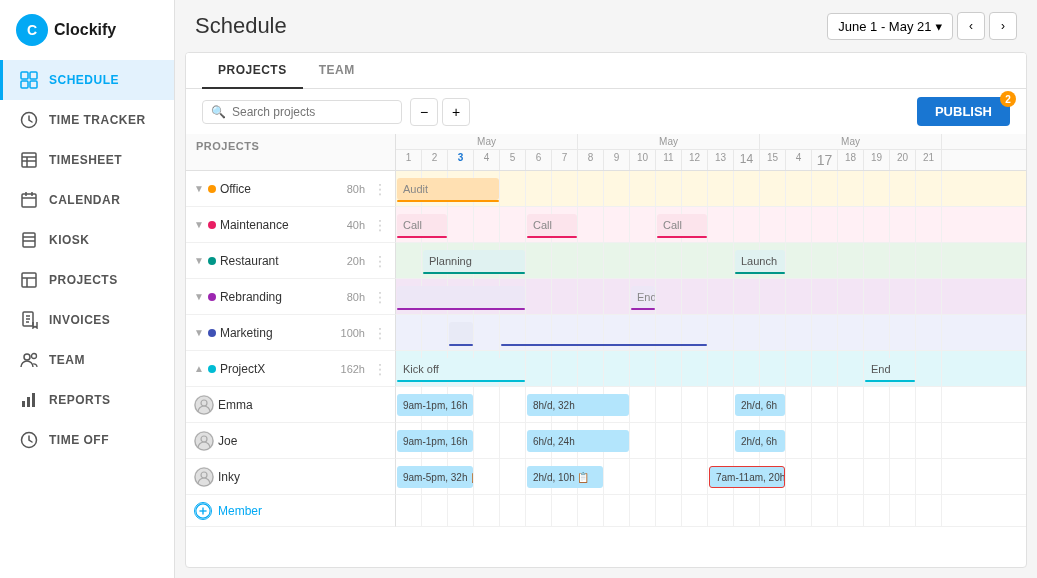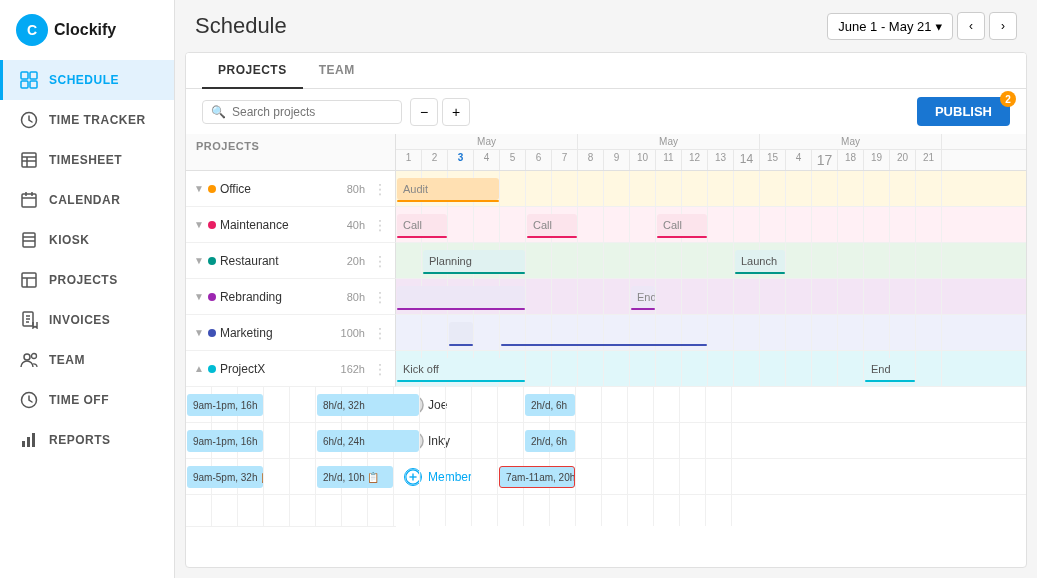--- a/index.html
+++ b/index.html
@@ -387,35 +387,35 @@
             <path d="M1 16c0-3.3 2.7-6 6-6s6 2.7 6 6" stroke="currentColor" stroke-width="1.5"></path>
             <circle cx="14" cy="5" r="2.5" stroke="currentColor" stroke-width="1.3"></circle>
             <path d="M13 13c1.5-0.5 4 0.5 4 3" stroke="currentColor" stroke-width="1.3"></path>
           </svg>
         </span>
         <span>TEAM</span>
       </div>
       <div class="nav-item">
         <span class="nav-icon">
           <svg width="18" height="18" viewBox="0 0 18 18" fill="none">
-            <circle cx="9" cy="9" r="7.5" stroke="currentColor" stroke-width="1.5"></circle>
-            <polyline points="9,5 9,9 12,11" stroke="currentColor" stroke-width="1.5" stroke-linecap="round"></polyline>
-          </svg>
-        </span>
-        <span>TIME OFF</span>
-      </div>
-      <div class="nav-item">
-        <span class="nav-icon">
-          <svg width="18" height="18" viewBox="0 0 18 18" fill="none">
             <rect x="2" y="10" width="3" height="6" fill="currentColor"></rect>
             <rect x="7" y="6" width="3" height="10" fill="currentColor"></rect>
             <rect x="12" y="2" width="3" height="14" fill="currentColor"></rect>
           </svg>
         </span>
         <span>REPORTS</span>
+      </div>
+      <div class="nav-item">
+        <span class="nav-icon">
+          <svg width="18" height="18" viewBox="0 0 18 18" fill="none">
+            <circle cx="9" cy="9" r="7.5" stroke="currentColor" stroke-width="1.5"></circle>
+            <polyline points="9,5 9,9 12,11" stroke="currentColor" stroke-width="1.5" stroke-linecap="round"></polyline>
+          </svg>
+        </span>
+        <span>TIME OFF</span>
       </div>
     </nav>
 </div>
 
 <div id="main">
   <div class="main-header">
     <h1 class="page-title">Schedule</h1>
     <div class="date-nav">
       <button class="date-range-btn">
         <span>June 1 - May 21</span>
@@ -691,57 +691,29 @@
               <div style="width: 26px; height: 100%; border-right: 1px solid rgb(240, 240, 240); flex-shrink: 0;"></div>
               <div style="width: 26px; height: 100%; border-right: 1px solid rgb(240, 240, 240); flex-shrink: 0;"></div>
               <div style="width: 26px; height: 100%; border-right: 1px solid rgb(240, 240, 240); flex-shrink: 0;"></div>
               <div style="width: 26px; height: 100%; border-right: 1px solid rgb(240, 240, 240); flex-shrink: 0;"></div>
             </div>
             <div class="gantt-bar" style="position: absolute; left: 1px; width: 128px; height: 22px; top: 7px; background: rgb(224, 247, 250); border-radius: 3px; display: flex; align-items: center; padding: 0px 6px; font-size: 11px; font-weight: 500; color: rgb(85, 85, 85); white-space: nowrap; overflow: hidden; z-index: 2;">Kick off</div>
             <div style="position: absolute; left: 1px; width: 128px; height: 2px; bottom: 4px; background: rgb(0, 188, 212); z-index: 3; border-radius: 1px;"></div>
             <div class="gantt-bar" style="position: absolute; left: 469px; width: 50px; height: 22px; top: 7px; background: rgb(224, 247, 250); border-radius: 3px; display: flex; align-items: center; padding: 0px 6px; font-size: 11px; font-weight: 500; color: rgb(85, 85, 85); white-space: nowrap; overflow: hidden; z-index: 2;">End</div>
             <div style="position: absolute; left: 469px; width: 50px; height: 2px; bottom: 4px; background: rgb(0, 188, 212); z-index: 3; border-radius: 1px;"></div>
           </div>
-          <div style="border-bottom: 1px solid rgb(240, 240, 240); position: relative; min-height: 36px; background: rgb(255, 255, 255);">
-            <div style="display: flex; height: 100%; position: absolute; top: 0px; left: 0px;">
-              <div style="width: 26px; height: 100%; border-right: 1px solid rgb(240, 240, 240); flex-shrink: 0;"></div>
-              <div style="width: 26px; height: 100%; border-right: 1px solid rgb(240, 240, 240); flex-shrink: 0;"></div>
-              <div style="width: 26px; height: 100%; border-right: 1px solid rgb(240, 240, 240); flex-shrink: 0;"></div>
-              <div style="width: 26px; height: 100%; border-right: 1px solid rgb(240, 240, 240); flex-shrink: 0;"></div>
-              <div style="width: 26px; height: 100%; border-right: 1px solid rgb(240, 240, 240); flex-shrink: 0;"></div>
-              <div style="width: 26px; height: 100%; border-right: 1px solid rgb(240, 240, 240); flex-shrink: 0;"></div>
-              <div style="width: 26px; height: 100%; border-right: 1px solid rgb(240, 240, 240); flex-shrink: 0;"></div>
-              <div style="width: 26px; height: 100%; border-right: 1px solid rgb(240, 240, 240); flex-shrink: 0;"></div>
-              <div style="width: 26px; height: 100%; border-right: 1px solid rgb(240, 240, 240); flex-shrink: 0;"></div>
-              <div style="width: 26px; height: 100%; border-right: 1px solid rgb(240, 240, 240); flex-shrink: 0;"></div>
-              <div style="width: 26px; height: 100%; border-right: 1px solid rgb(240, 240, 240); flex-shrink: 0;"></div>
-              <div style="width: 26px; height: 100%; border-right: 1px solid rgb(240, 240, 240); flex-shrink: 0;"></div>
-              <div style="width: 26px; height: 100%; border-right: 1px solid rgb(240, 240, 240); flex-shrink: 0;"></div>
-              <div style="width: 26px; height: 100%; border-right: 1px solid rgb(240, 240, 240); flex-shrink: 0;"></div>
-              <div style="width: 26px; height: 100%; border-right: 1px solid rgb(240, 240, 240); flex-shrink: 0;"></div>
-              <div style="width: 26px; height: 100%; border-right: 1px solid rgb(240, 240, 240); flex-shrink: 0;"></div>
-              <div style="width: 26px; height: 100%; border-right: 1px solid rgb(240, 240, 240); flex-shrink: 0;"></div>
-              <div style="width: 26px; height: 100%; border-right: 1px solid rgb(240, 240, 240); flex-shrink: 0;"></div>
-              <div style="width: 26px; height: 100%; border-right: 1px solid rgb(240, 240, 240); flex-shrink: 0;"></div>
-              <div style="width: 26px; height: 100%; border-right: 1px solid rgb(240, 240, 240); flex-shrink: 0;"></div>
-              <div style="width: 26px; height: 100%; border-right: 1px solid rgb(240, 240, 240); flex-shrink: 0;"></div>
-            </div>
-            <div style="position: absolute; left: 1px; width: 76px; height: 22px; top: 7px; background: rgb(179, 229, 252); border-radius: 3px; display: flex; align-items: center; padding: 0px 6px; font-size: 10px; font-weight: 500; color: rgb(68, 68, 68); white-space: nowrap; overflow: hidden; z-index: 2;">9am-1pm, 16h</div>
-            <div style="position: absolute; left: 131px; width: 102px; height: 22px; top: 7px; background: rgb(179, 229, 252); border-radius: 3px; display: flex; align-items: center; padding: 0px 6px; font-size: 10px; font-weight: 500; color: rgb(68, 68, 68); white-space: nowrap; overflow: hidden; z-index: 2;">8h/d, 32h</div>
-            <div style="position: absolute; left: 339px; width: 50px; height: 22px; top: 7px; background: rgb(179, 229, 252); border-radius: 3px; display: flex; align-items: center; padding: 0px 6px; font-size: 10px; font-weight: 500; color: rgb(68, 68, 68); white-space: nowrap; overflow: hidden; z-index: 2;">2h/d, 6h</div>
-          </div>
           <div class="row-left">
             <div class="member-avatar">
               <svg width="20" height="20" viewBox="0 0 20 20" fill="none">
                 <circle cx="10" cy="10" r="9" stroke="#aaa" stroke-width="1.2"></circle>
                 <circle cx="10" cy="8" r="3" stroke="#aaa" stroke-width="1.2"></circle>
                 <path d="M4 17c0-3.3 2.7-6 6-6s6 2.7 6 6" stroke="#aaa" stroke-width="1.2"></path>
               </svg>
             </div>
-            <span class="project-name">Joe</span>
+            <span class="project-name">Emma</span>
           </div>
           <div style="border-bottom: 1px solid rgb(240, 240, 240); position: relative; min-height: 36px; background: rgb(255, 255, 255);">
             <div style="display: flex; height: 100%; position: absolute; top: 0px; left: 0px;">
               <div style="width: 26px; height: 100%; border-right: 1px solid rgb(240, 240, 240); flex-shrink: 0;"></div>
               <div style="width: 26px; height: 100%; border-right: 1px solid rgb(240, 240, 240); flex-shrink: 0;"></div>
               <div style="width: 26px; height: 100%; border-right: 1px solid rgb(240, 240, 240); flex-shrink: 0;"></div>
               <div style="width: 26px; height: 100%; border-right: 1px solid rgb(240, 240, 240); flex-shrink: 0;"></div>
               <div style="width: 26px; height: 100%; border-right: 1px solid rgb(240, 240, 240); flex-shrink: 0;"></div>
               <div style="width: 26px; height: 100%; border-right: 1px solid rgb(240, 240, 240); flex-shrink: 0;"></div>
               <div style="width: 26px; height: 100%; border-right: 1px solid rgb(240, 240, 240); flex-shrink: 0;"></div>
@@ -754,31 +726,69 @@
               <div style="width: 26px; height: 100%; border-right: 1px solid rgb(240, 240, 240); flex-shrink: 0;"></div>
               <div style="width: 26px; height: 100%; border-right: 1px solid rgb(240, 240, 240); flex-shrink: 0;"></div>
               <div style="width: 26px; height: 100%; border-right: 1px solid rgb(240, 240, 240); flex-shrink: 0;"></div>
               <div style="width: 26px; height: 100%; border-right: 1px solid rgb(240, 240, 240); flex-shrink: 0;"></div>
               <div style="width: 26px; height: 100%; border-right: 1px solid rgb(240, 240, 240); flex-shrink: 0;"></div>
               <div style="width: 26px; height: 100%; border-right: 1px solid rgb(240, 240, 240); flex-shrink: 0;"></div>
               <div style="width: 26px; height: 100%; border-right: 1px solid rgb(240, 240, 240); flex-shrink: 0;"></div>
               <div style="width: 26px; height: 100%; border-right: 1px solid rgb(240, 240, 240); flex-shrink: 0;"></div>
             </div>
             <div style="position: absolute; left: 1px; width: 76px; height: 22px; top: 7px; background: rgb(179, 229, 252); border-radius: 3px; display: flex; align-items: center; padding: 0px 6px; font-size: 10px; font-weight: 500; color: rgb(68, 68, 68); white-space: nowrap; overflow: hidden; z-index: 2;">9am-1pm, 16h</div>
-            <div style="position: absolute; left: 131px; width: 102px; height: 22px; top: 7px; background: rgb(179, 229, 252); border-radius: 3px; display: flex; align-items: center; padding: 0px 6px; font-size: 10px; font-weight: 500; color: rgb(68, 68, 68); white-space: nowrap; overflow: hidden; z-index: 2;">6h/d, 24h</div>
+            <div style="position: absolute; left: 131px; width: 102px; height: 22px; top: 7px; background: rgb(179, 229, 252); border-radius: 3px; display: flex; align-items: center; padding: 0px 6px; font-size: 10px; font-weight: 500; color: rgb(68, 68, 68); white-space: nowrap; overflow: hidden; z-index: 2;">8h/d, 32h</div>
             <div style="position: absolute; left: 339px; width: 50px; height: 22px; top: 7px; background: rgb(179, 229, 252); border-radius: 3px; display: flex; align-items: center; padding: 0px 6px; font-size: 10px; font-weight: 500; color: rgb(68, 68, 68); white-space: nowrap; overflow: hidden; z-index: 2;">2h/d, 6h</div>
           </div>
           <div class="row-left">
             <div class="member-avatar">
               <svg width="20" height="20" viewBox="0 0 20 20" fill="none">
                 <circle cx="10" cy="10" r="9" stroke="#aaa" stroke-width="1.2"></circle>
                 <circle cx="10" cy="8" r="3" stroke="#aaa" stroke-width="1.2"></circle>
                 <path d="M4 17c0-3.3 2.7-6 6-6s6 2.7 6 6" stroke="#aaa" stroke-width="1.2"></path>
               </svg>
             </div>
+            <span class="project-name">Joe</span>
+          </div>
+          <div style="border-bottom: 1px solid rgb(240, 240, 240); position: relative; min-height: 36px; background: rgb(255, 255, 255);">
+            <div style="display: flex; height: 100%; position: absolute; top: 0px; left: 0px;">
+              <div style="width: 26px; height: 100%; border-right: 1px solid rgb(240, 240, 240); flex-shrink: 0;"></div>
+              <div style="width: 26px; height: 100%; border-right: 1px solid rgb(240, 240, 240); flex-shrink: 0;"></div>
+              <div style="width: 26px; height: 100%; border-right: 1px solid rgb(240, 240, 240); flex-shrink: 0;"></div>
+              <div style="width: 26px; height: 100%; border-right: 1px solid rgb(240, 240, 240); flex-shrink: 0;"></div>
+              <div style="width: 26px; height: 100%; border-right: 1px solid rgb(240, 240, 240); flex-shrink: 0;"></div>
+              <div style="width: 26px; height: 100%; border-right: 1px solid rgb(240, 240, 240); flex-shrink: 0;"></div>
+              <div style="width: 26px; height: 100%; border-right: 1px solid rgb(240, 240, 240); flex-shrink: 0;"></div>
+              <div style="width: 26px; height: 100%; border-right: 1px solid rgb(240, 240, 240); flex-shrink: 0;"></div>
+              <div style="width: 26px; height: 100%; border-right: 1px solid rgb(240, 240, 240); flex-shrink: 0;"></div>
+              <div style="width: 26px; height: 100%; border-right: 1px solid rgb(240, 240, 240); flex-shrink: 0;"></div>
+              <div style="width: 26px; height: 100%; border-right: 1px solid rgb(240, 240, 240); flex-shrink: 0;"></div>
+              <div style="width: 26px; height: 100%; border-right: 1px solid rgb(240, 240, 240); flex-shrink: 0;"></div>
+              <div style="width: 26px; height: 100%; border-right: 1px solid rgb(240, 240, 240); flex-shrink: 0;"></div>
+              <div style="width: 26px; height: 100%; border-right: 1px solid rgb(240, 240, 240); flex-shrink: 0;"></div>
+              <div style="width: 26px; height: 100%; border-right: 1px solid rgb(240, 240, 240); flex-shrink: 0;"></div>
+              <div style="width: 26px; height: 100%; border-right: 1px solid rgb(240, 240, 240); flex-shrink: 0;"></div>
+              <div style="width: 26px; height: 100%; border-right: 1px solid rgb(240, 240, 240); flex-shrink: 0;"></div>
+              <div style="width: 26px; height: 100%; border-right: 1px solid rgb(240, 240, 240); flex-shrink: 0;"></div>
+              <div style="width: 26px; height: 100%; border-right: 1px solid rgb(240, 240, 240); flex-shrink: 0;"></div>
+              <div style="width: 26px; height: 100%; border-right: 1px solid rgb(240, 240, 240); flex-shrink: 0;"></div>
+              <div style="width: 26px; height: 100%; border-right: 1px solid rgb(240, 240, 240); flex-shrink: 0;"></div>
+            </div>
+            <div style="position: absolute; left: 1px; width: 76px; height: 22px; top: 7px; background: rgb(179, 229, 252); border-radius: 3px; display: flex; align-items: center; padding: 0px 6px; font-size: 10px; font-weight: 500; color: rgb(68, 68, 68); white-space: nowrap; overflow: hidden; z-index: 2;">9am-1pm, 16h</div>
+            <div style="position: absolute; left: 131px; width: 102px; height: 22px; top: 7px; background: rgb(179, 229, 252); border-radius: 3px; display: flex; align-items: center; padding: 0px 6px; font-size: 10px; font-weight: 500; color: rgb(68, 68, 68); white-space: nowrap; overflow: hidden; z-index: 2;">6h/d, 24h</div>
+            <div style="position: absolute; left: 339px; width: 50px; height: 22px; top: 7px; background: rgb(179, 229, 252); border-radius: 3px; display: flex; align-items: center; padding: 0px 6px; font-size: 10px; font-weight: 500; color: rgb(68, 68, 68); white-space: nowrap; overflow: hidden; z-index: 2;">2h/d, 6h</div>
+          </div>
+          <div class="row-left">
+            <div class="member-avatar">
+              <svg width="20" height="20" viewBox="0 0 20 20" fill="none">
+                <circle cx="10" cy="10" r="9" stroke="#aaa" stroke-width="1.2"></circle>
+                <circle cx="10" cy="8" r="3" stroke="#aaa" stroke-width="1.2"></circle>
+                <path d="M4 17c0-3.3 2.7-6 6-6s6 2.7 6 6" stroke="#aaa" stroke-width="1.2"></path>
+              </svg>
+            </div>
             <span class="project-name">Inky</span>
           </div>
           <div style="border-bottom: 1px solid rgb(240, 240, 240); position: relative; min-height: 36px; background: rgb(255, 255, 255);">
             <div style="display: flex; height: 100%; position: absolute; top: 0px; left: 0px;">
               <div style="width: 26px; height: 100%; border-right: 1px solid rgb(240, 240, 240); flex-shrink: 0;"></div>
               <div style="width: 26px; height: 100%; border-right: 1px solid rgb(240, 240, 240); flex-shrink: 0;"></div>
               <div style="width: 26px; height: 100%; border-right: 1px solid rgb(240, 240, 240); flex-shrink: 0;"></div>
               <div style="width: 26px; height: 100%; border-right: 1px solid rgb(240, 240, 240); flex-shrink: 0;"></div>
               <div style="width: 26px; height: 100%; border-right: 1px solid rgb(240, 240, 240); flex-shrink: 0;"></div>
               <div style="width: 26px; height: 100%; border-right: 1px solid rgb(240, 240, 240); flex-shrink: 0;"></div>

